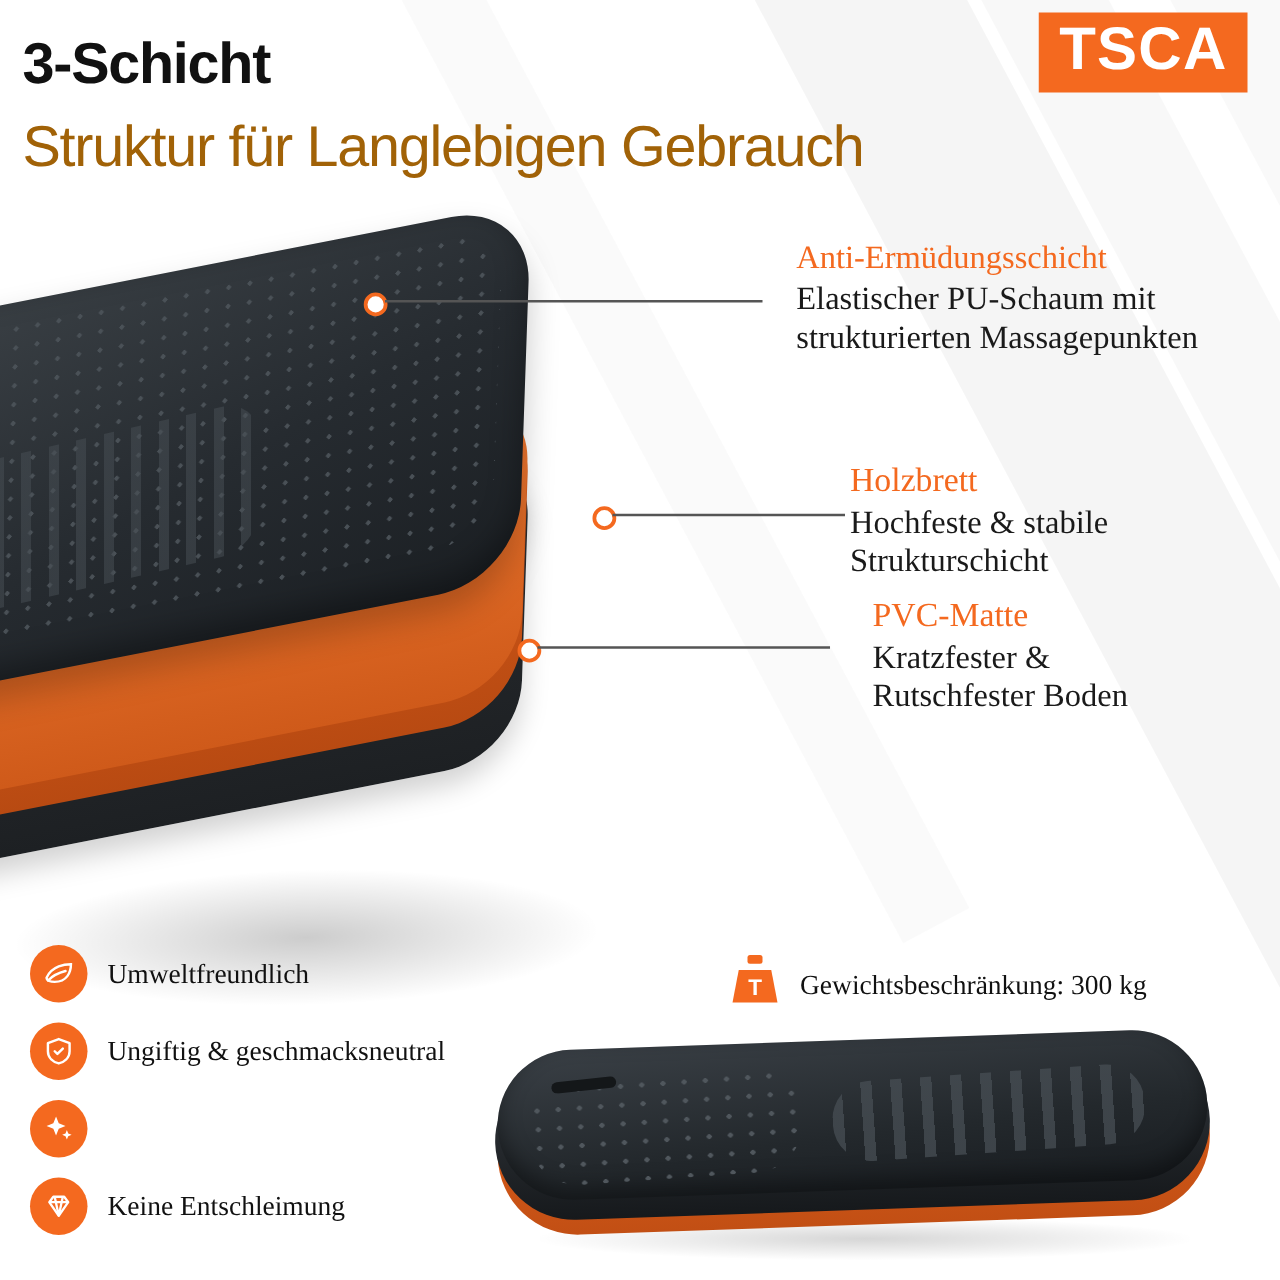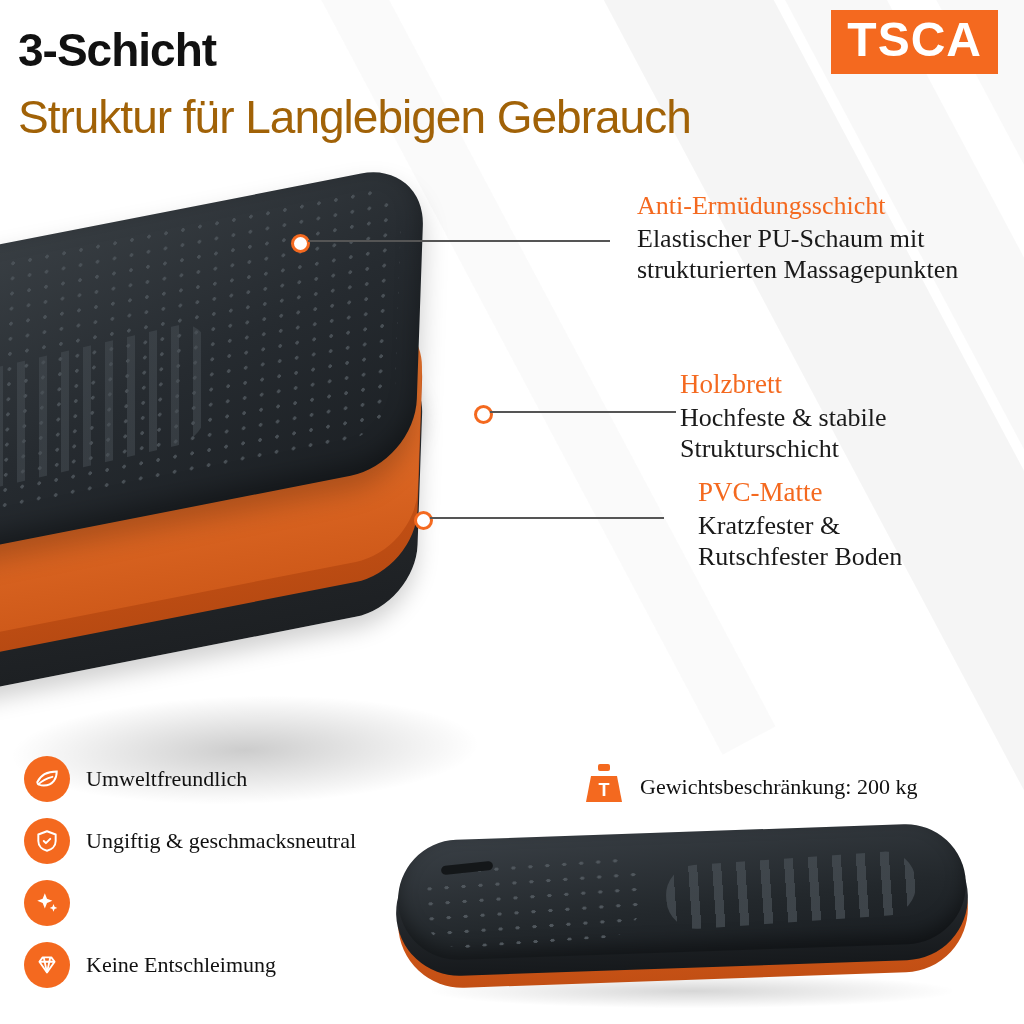--- a/index.html
+++ b/index.html
@@ -247,21 +247,21 @@
   </div>
 
   <div class="weight">
     <div>
       <svg width="44" height="46" viewBox="0 0 44 46">
         <rect x="16" y="2" width="12" height="7" rx="2" fill="#f4691f"></rect>
         <path d="M9 14 L35 14 L40 40 L4 40 Z" fill="#f4691f"></path>
         <text x="22" y="34" font-family="Liberation Sans, sans-serif" font-size="18" font-weight="bold" fill="#ffffff" text-anchor="middle">T</text>
       </svg>
     </div>
-    <div class="weight-label">Gewichtsbeschränkung: 200 kg</div>
+    <div class="weight-label">Gewichtsbeschränkung: 300 kg</div>
   </div>
 
   <div class="board2">
     <div class="b2-shadow"></div>
     <div class="b2-base"></div>
     <div class="b2-mid"></div>
     <div class="b2-top">
       <div class="b2-dots"></div>
       <div class="b2-grooves"></div>
       <div class="b2-slot"></div>

